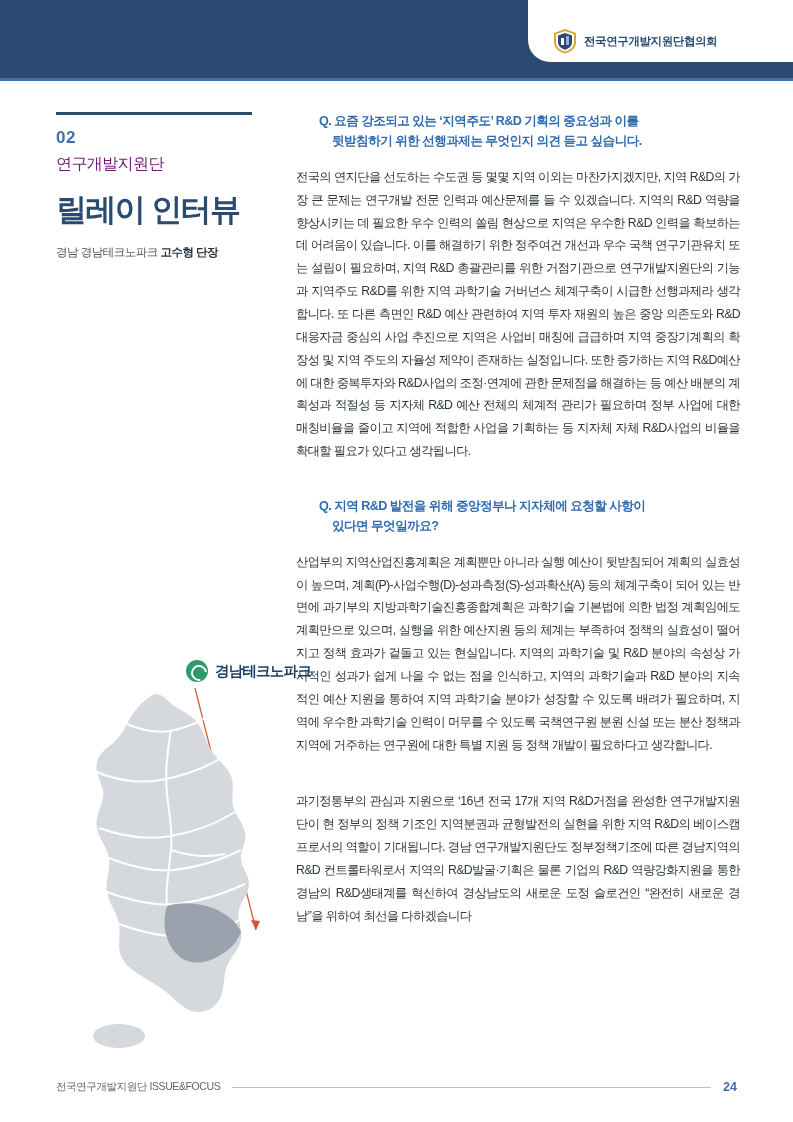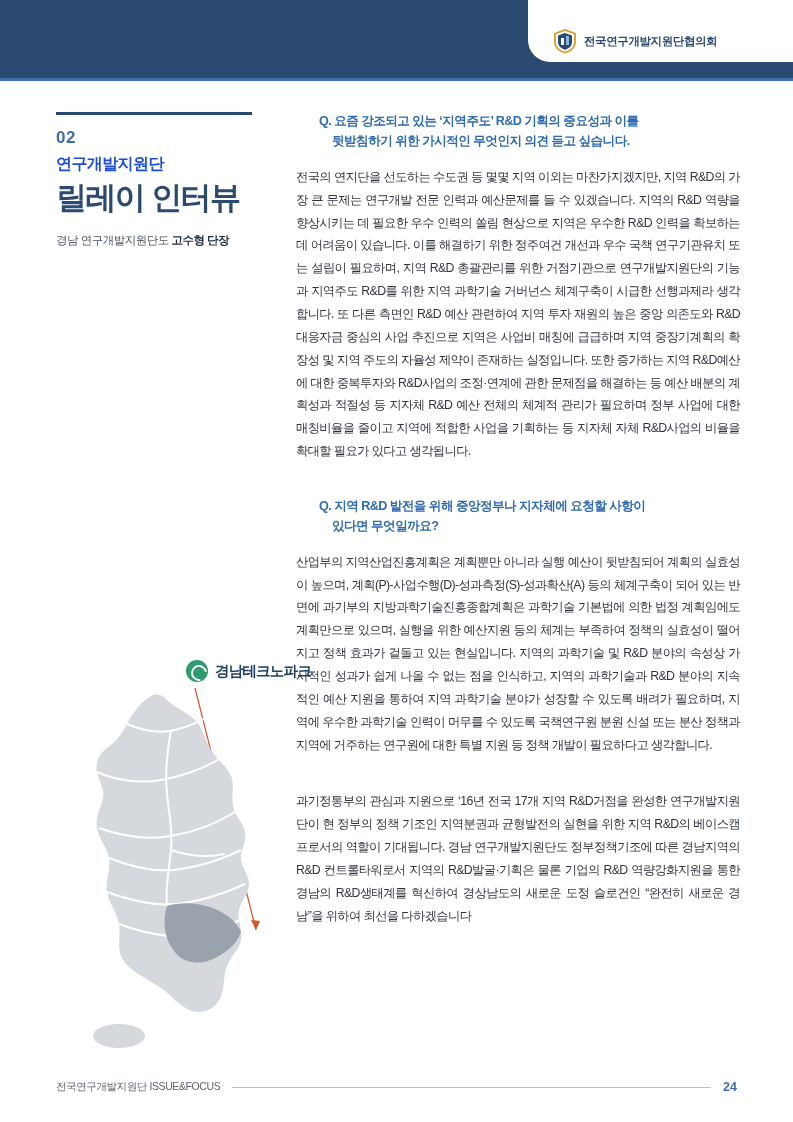--- a/index.html
+++ b/index.html
@@ -68,24 +68,23 @@
   }
   .section-number {
     font-size: 17px;
     font-weight: bold;
     color: #3f6ea8;
     letter-spacing: 0.5px;
     margin-bottom: 6px;
   }
   .section-sub {
     font-size: 16px;
-    color: #1d4ed8;
+    color: #701a75;
     letter-spacing: -0.6px;
-    margin-bottom: 2px;
-    font-weight: bold;
+    margin-bottom: 14px;
   }
   .section-title {
     font-size: 31px;
     font-weight: bold;
     color: #2b4a72;
     letter-spacing: -1.6px;
     margin-bottom: 14px;
   }
   .section-byline {
     font-size: 11.5px;
@@ -211,21 +210,21 @@
   </div>
 </div>
 <div class="header-underline"></div>
 
 <div class="left-col">
   <div class="section-rule"></div>
   <div class="section-number">02</div>
   <div class="section-sub">연구개발지원단</div>
   <div class="section-title">릴레이 인터뷰</div>
   <div class="section-byline">
-    <span>경남 연구개발지원단도 </span><b>고수형 단장</b>
+    <span>경남 경남테크노파크 </span><b>고수형 단장</b>
   </div>
 </div>
 
 <div class="tp-logo">
   <span class="tp-logo-mark"></span>
   <span class="tp-logo-text">경남테크노파크</span>
 </div>
 
 <svg class="pointer-line" viewBox="0 0 80 260">
   <line x1="5" y1="8" x2="66" y2="250" stroke="#d4552a" stroke-width="1.2"></line>
@@ -262,21 +261,21 @@
     <ellipse cx="64" cy="346" rx="26" ry="12" fill="#d5d8dc"></ellipse>
   </svg>
 </div>
 
 <div class="content">
 
   <div class="qa-block">
     <div class="q-line">
       <span class="q-mark">Q.</span>
       <span>요즘 강조되고 있는 ‘지역주도’ R&amp;D 기획의 중요성과 이를</span>
-      <span class="q-indent">뒷받침하기 위한 가시적인 무엇인지 의견 듣고 싶습니다.</span>
+      <span class="q-indent">뒷받침하기 위한 선행과제는 무엇인지 의견 듣고 싶습니다.</span>
     </div>
     <div class="a-text">전국의 연지단을 선도하는 수도권 등 몇몇 지역 이외는 마찬가지겠지만, 지역 R&amp;D의 가장 큰 문제는 연구개발 전문 인력과 예산문제를 들 수 있겠습니다. 지역의 R&amp;D 역량을 향상시키는 데 필요한 우수 인력의 쏠림 현상으로 지역은 우수한 R&amp;D 인력을 확보하는데 어려움이 있습니다. 이를 해결하기 위한 정주여건 개선과 우수 국책 연구기관유치 또는 설립이 필요하며, 지역 R&amp;D 총괄관리를 위한 거점기관으로 연구개발지원단의 기능과 지역주도 R&amp;D를 위한 지역 과학기술 거버넌스 체계구축이 시급한 선행과제라 생각합니다. 또 다른 측면인 R&amp;D 예산 관련하여 지역 투자 재원의 높은 중앙 의존도와 R&amp;D 대응자금 중심의 사업 추진으로 지역은 사업비 매칭에 급급하며 지역 중장기계획의 확장성 및 지역 주도의 자율성 제약이 존재하는 실정입니다. 또한 증가하는 지역 R&amp;D예산에 대한 중복투자와 R&amp;D사업의 조정·연계에 관한 문제점을 해결하는 등 예산 배분의 계획성과 적절성 등 지자체 R&amp;D 예산 전체의 체계적 관리가 필요하며 정부 사업에 대한 매칭비율을 줄이고 지역에 적합한 사업을 기획하는 등 지자체 자체 R&amp;D사업의 비율을 확대할 필요가 있다고 생각됩니다.</div>
   </div>
 
   <div class="qa-block">
     <div class="q-line">
       <span class="q-mark">Q.</span>
       <span>지역 R&amp;D 발전을 위해 중앙정부나 지자체에 요청할 사항이</span>
       <span class="q-indent">있다면 무엇일까요?</span>
     </div>

